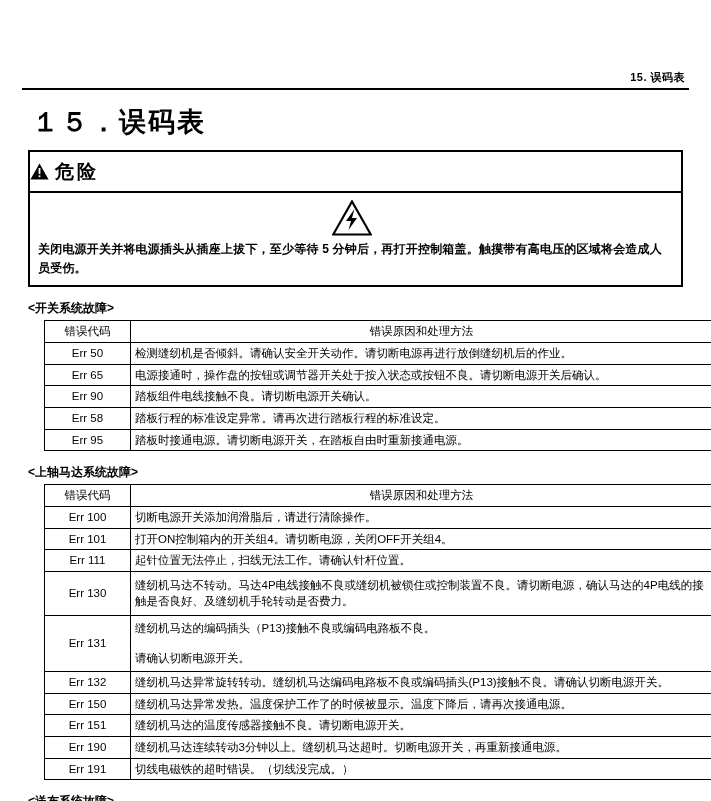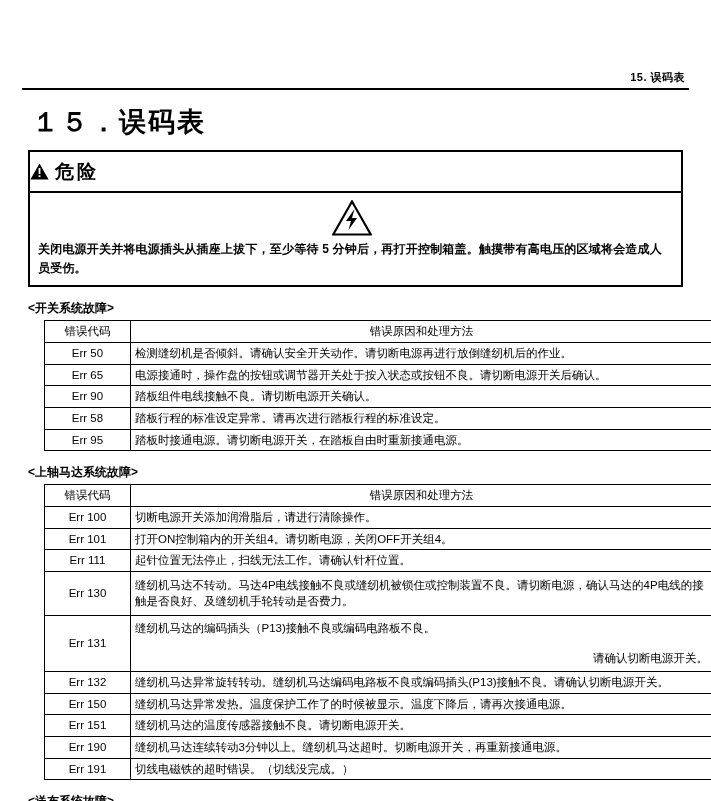--- a/index.html
+++ b/index.html
@@ -111,21 +111,21 @@
   }
   td.code, th.code {
     width: 86px;
     text-align: center;
     white-space: nowrap;
   }
   td.desc { padding-left: 7px; }
   td.tall { height: 44px; }
   td.tall2 { height: 56px; }
   .desc p { margin: 0; }
-  .desc p + p { margin-top: 13px; text-align: right; }
+  .desc p + p { margin-top: 13px; }
   
   .footer-wm {
     position: absolute;
     right: 26px;
     bottom: 8px;
     font-size: 16px;
     font-weight: bold;
     color: #555;
     letter-spacing: 1px;
   }

